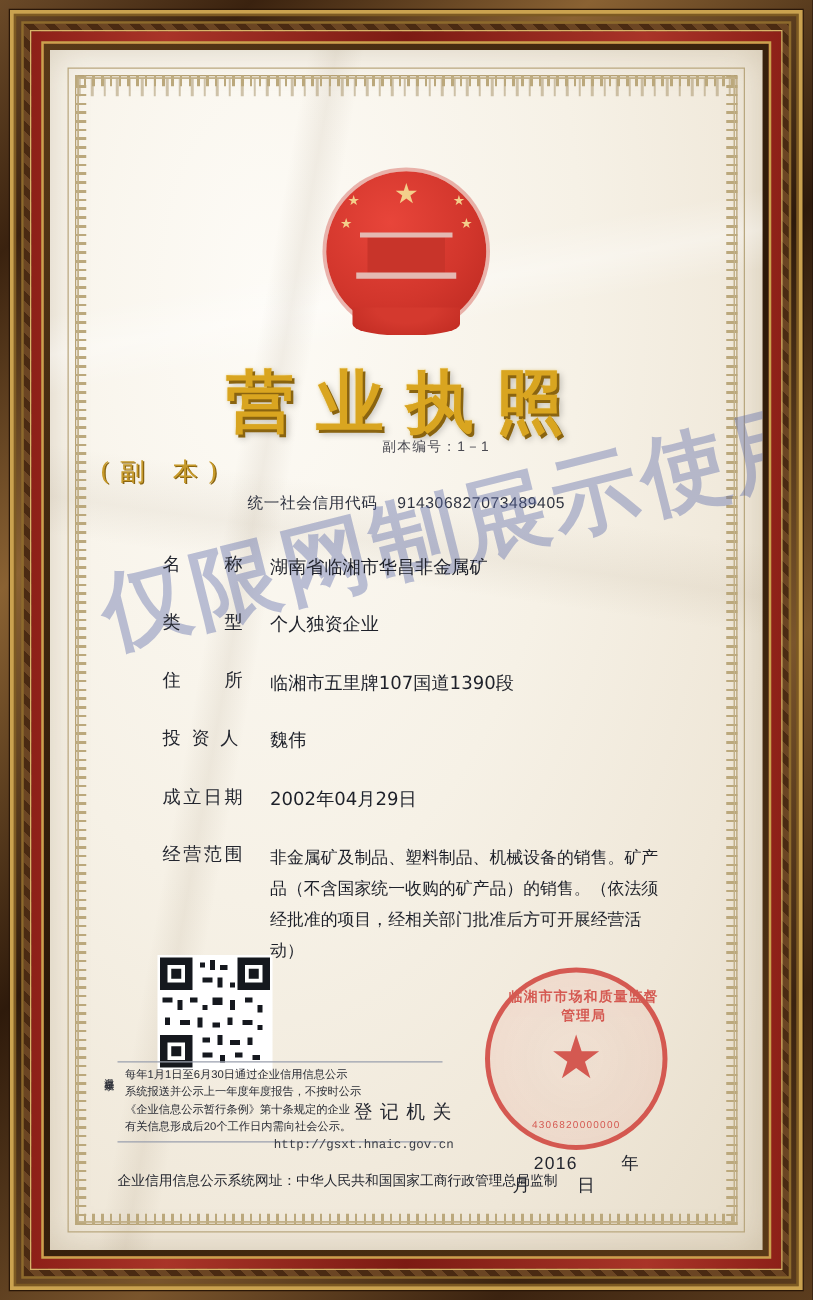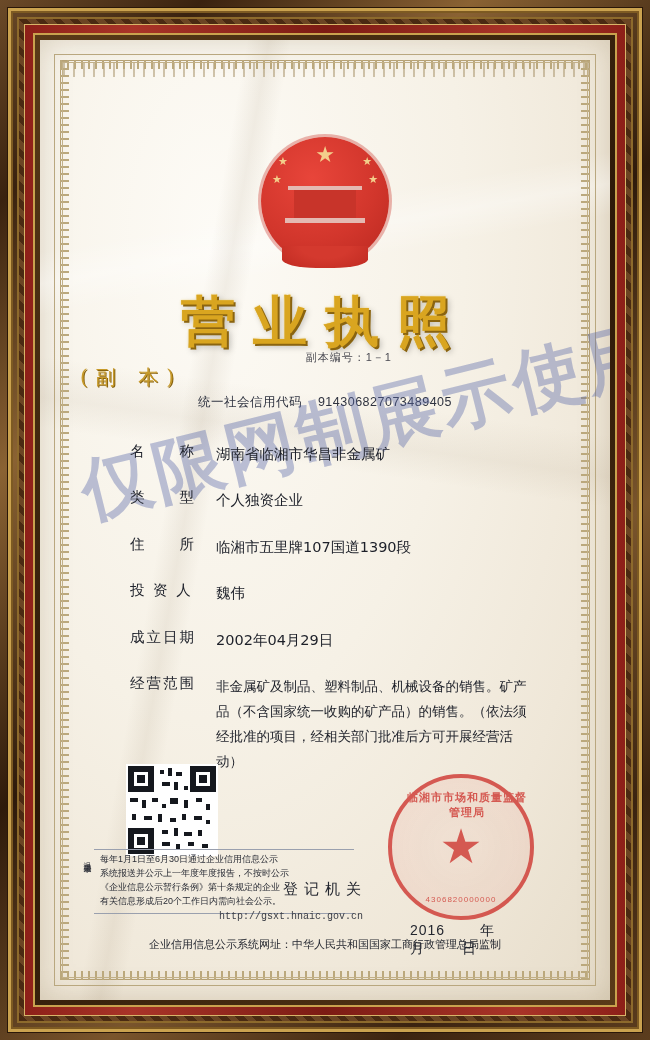--- a/index.html
+++ b/index.html
@@ -157,34 +157,34 @@
     position:absolute;left:0;right:0;bottom:12px;text-align:center;font-size:8px;color:#cf3a34;letter-spacing:1px;
   }
 
   
   .authority{
     position:absolute;left:0;right:0;top:806px;text-align:center;font-size:15px;letter-spacing:6px;color:#23262f;
   }
   .dateline{
     position:absolute;left:330px;top:848px;font-size:14px;color:#23262f;letter-spacing:1px;
   }
-  .dateline .y{margin-right:30px;}
+  .dateline .y{margin-right:30px;margin-left:17px;}
   .dateline .m{margin-right:32px;}
 
   
   .notice{
     position:absolute;left:14px;bottom:52px;width:250px;
     border-top:1px solid #9aa0ae;border-bottom:1px solid #9aa0ae;
     padding:3px 4px 4px 6px;font-size:9px;line-height:1.55;color:#2a2d36;
   }
   .notice .tag{
     position:absolute;left:-14px;top:6px;writing-mode:vertical-rl;font-size:8px;color:#2a2d36;letter-spacing:1px;
   }
   .footer{
-    position:absolute;left:14px;right:14px;bottom:14px;display:flex;justify-content:center;
+    position:absolute;left:14px;right:14px;bottom:14px;display:flex;justify-content:flex-start;
     font-size:11px;color:#23262f;
   }
   .urlcenter{
     position:absolute;left:139px;bottom:44px;font-size:10px;color:#3a3d46;font-family:Liberation Mono, monospace;
   }
 </style>
 </head>
 <body>
 
 <div class="frame">

